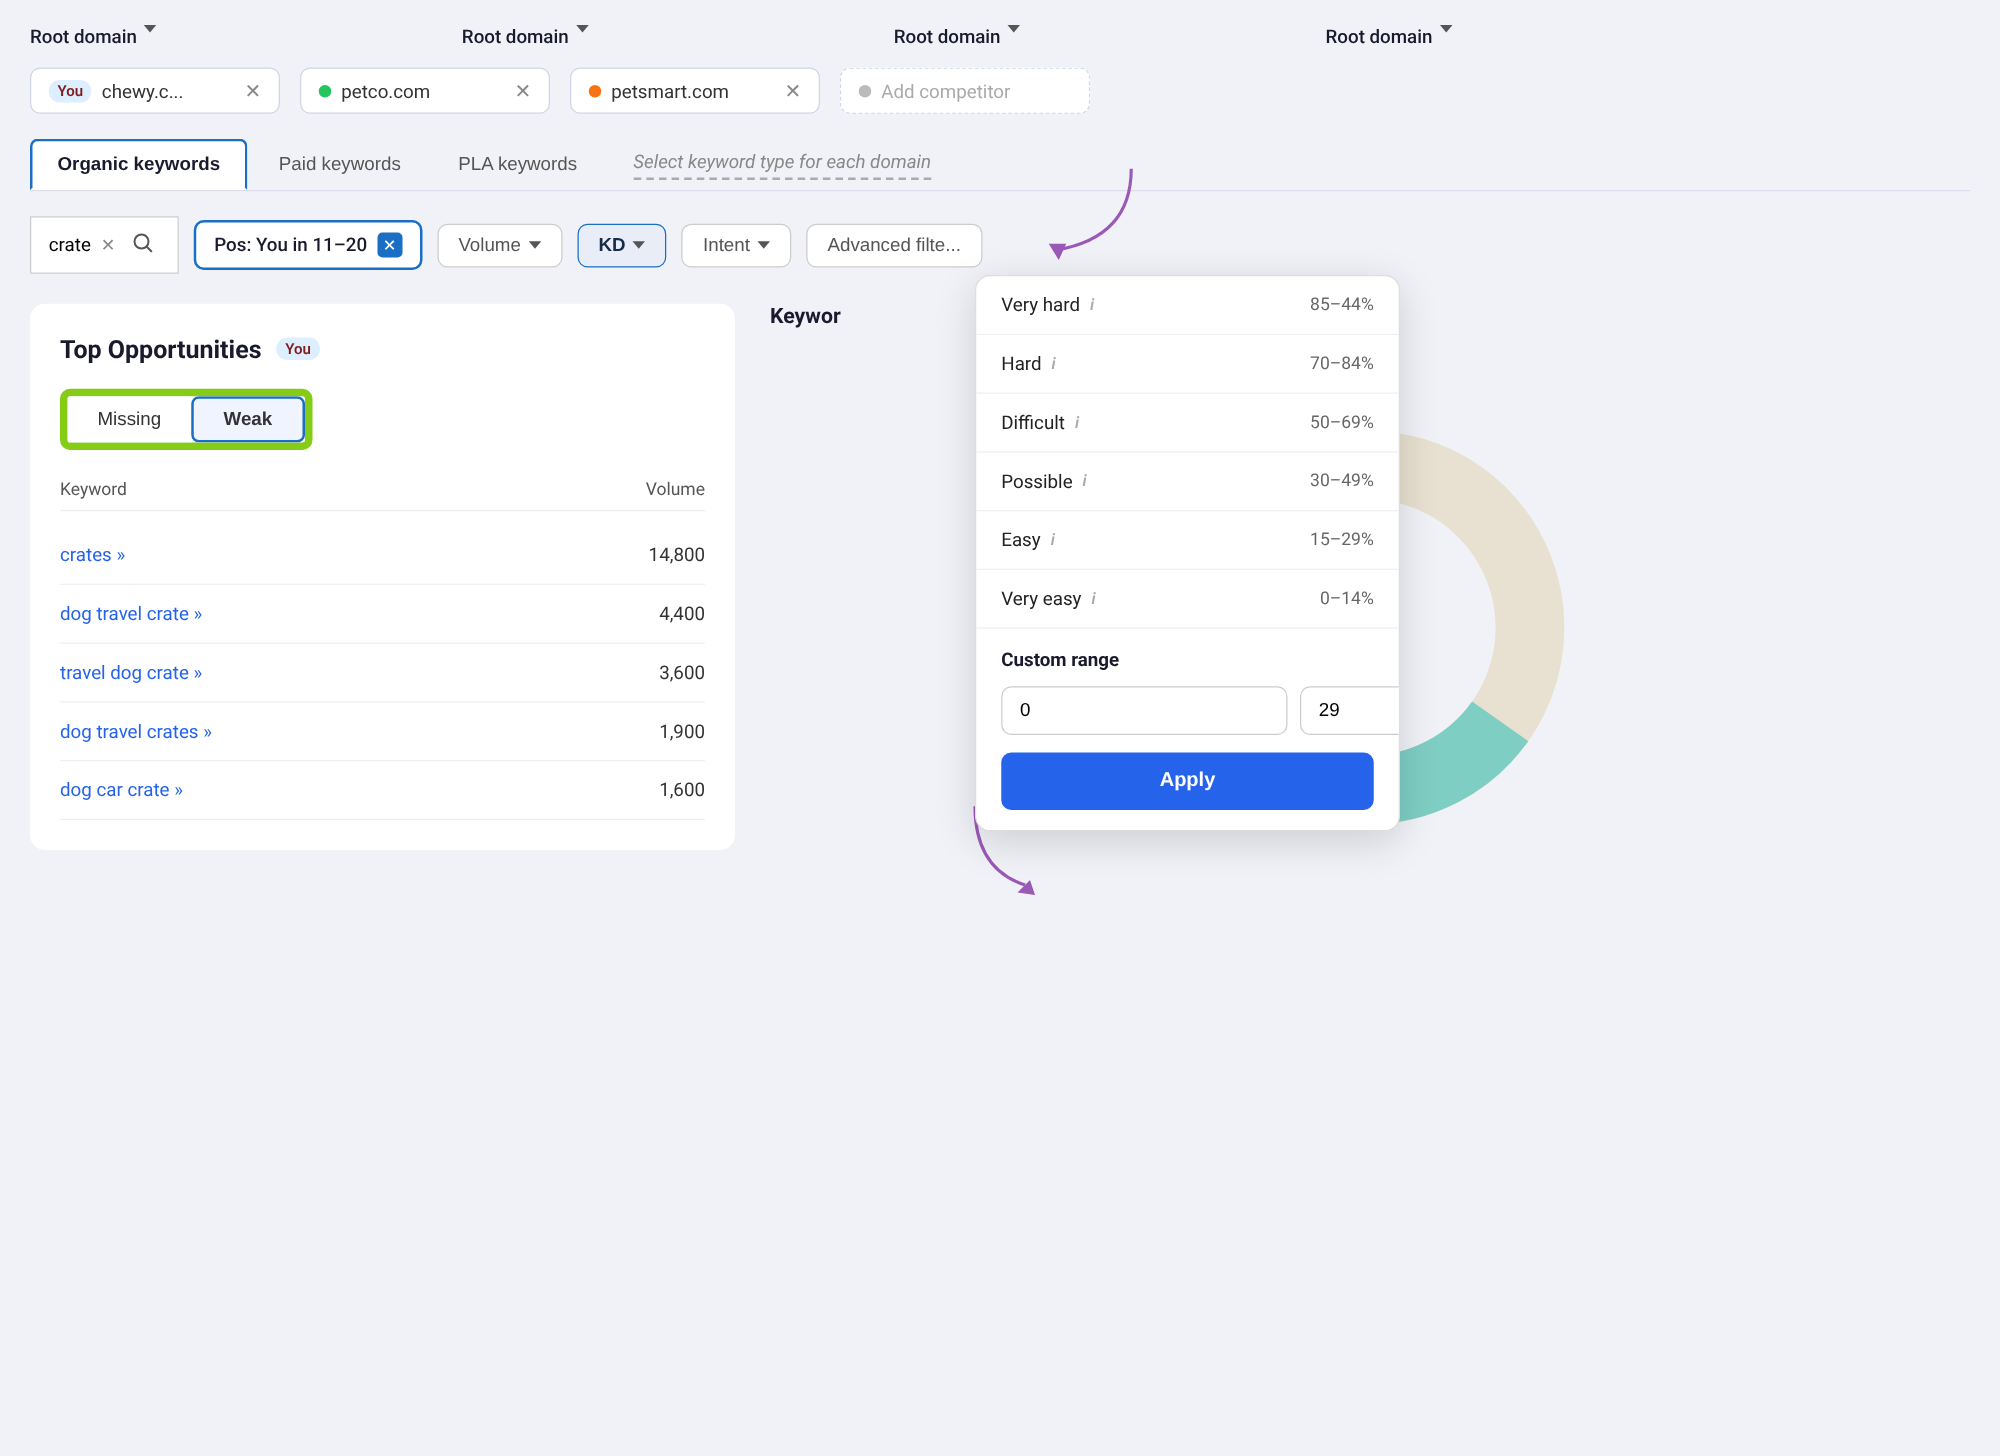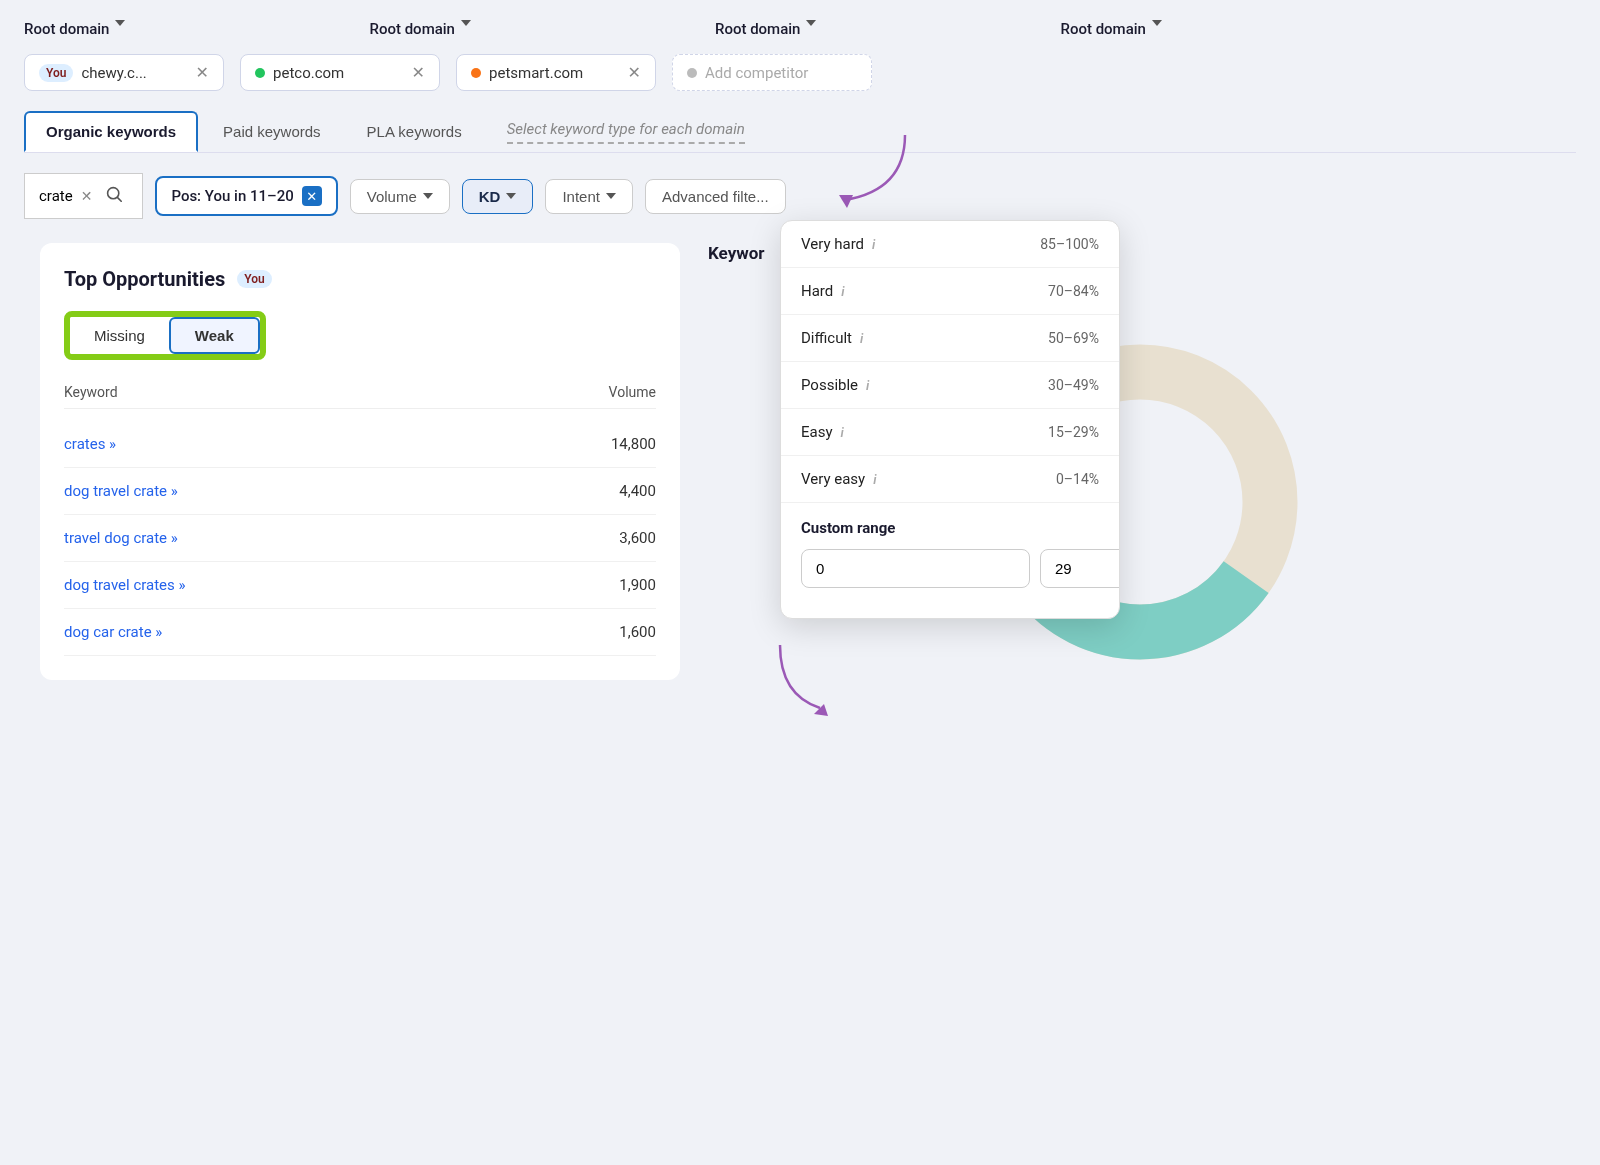--- a/index.html
+++ b/index.html
@@ -208,23 +208,22 @@
       display: flex;
       gap: 24px;
       position: relative;
     }
 
     
     .left-panel {
       background: #fff;
       border-radius: 12px;
       padding: 24px;
-      width: 640px;
+      width: 564px;
       flex-shrink: 0;
-      margin-left: 16px;
     }
 
     .top-opp-header {
       display: flex;
       align-items: center;
       gap: 12px;
       margin-bottom: 20px;
     }
 
     .top-opp-title {
@@ -561,21 +560,21 @@
     <path d="M 20 5 Q 20 55 60 68" stroke="#9b59b6" stroke-width="2.5" fill="none"></path>
     <polygon points="54,74 64,64 68,76" fill="#9b59b6"></polygon>
   </svg>
 
   <div class="kd-dropdown-overlay">
     <div class="kd-option-row">
       <div class="kd-option-left">
         <span>Very hard</span>
         <span class="info-icon">i</span>
       </div>
-      <span class="kd-range">85–100%</span>
+      <span class="kd-range">85–44%</span>
     </div>
     <div class="kd-option-row">
       <div class="kd-option-left">
         <span>Hard</span>
         <span class="info-icon">i</span>
       </div>
       <span class="kd-range">70–84%</span>
     </div>
     <div class="kd-option-row">
       <div class="kd-option-left">
@@ -605,16 +604,17 @@
       </div>
       <span class="kd-range">0–14%</span>
     </div>
 
     <div class="kd-custom-section">
       <div class="kd-custom-title">Custom range</div>
       <div class="kd-range-inputs">
         <input class="kd-range-input" type="text" value="0" style="">
         <input class="kd-range-input" type="text" value="29" style="">
       </div>
+      <button class="kd-apply-btn">Apply</button>
     </div>
   </div>
 
 </div>
 
 </body></html>

